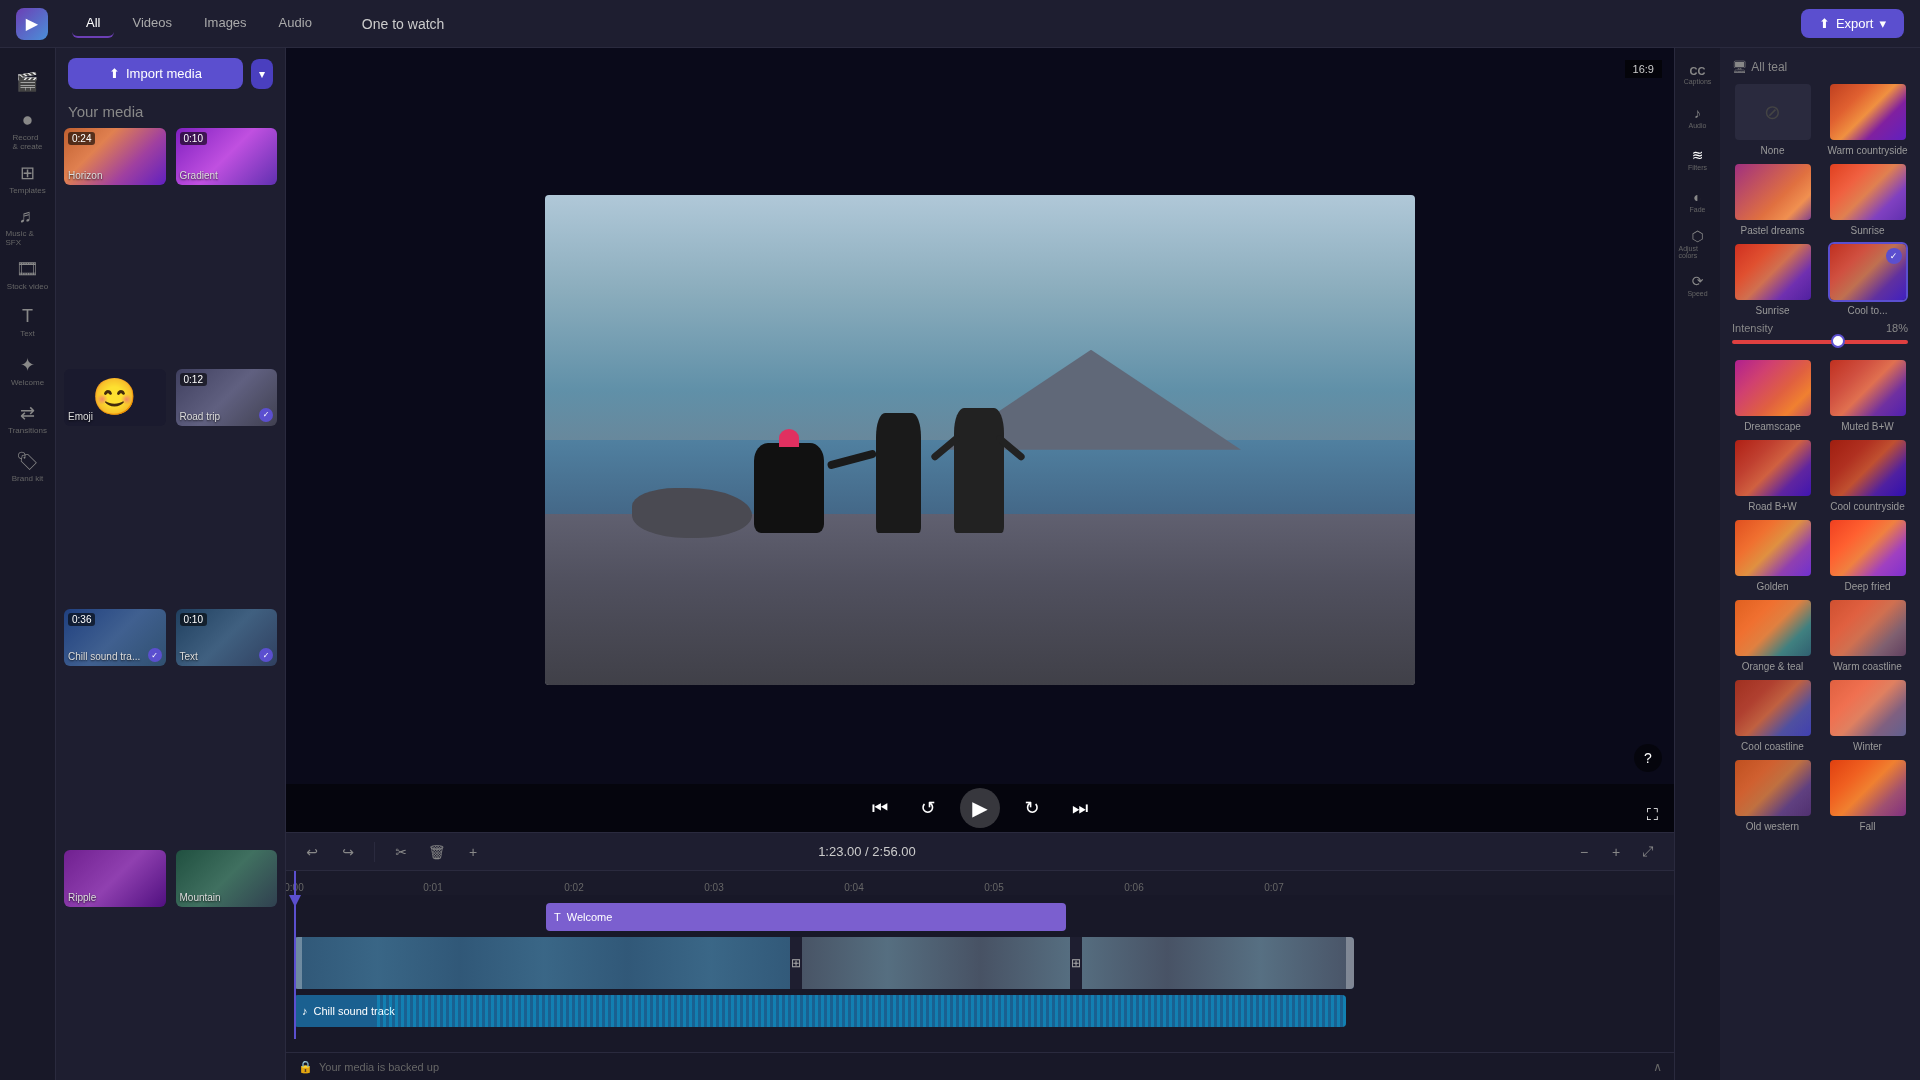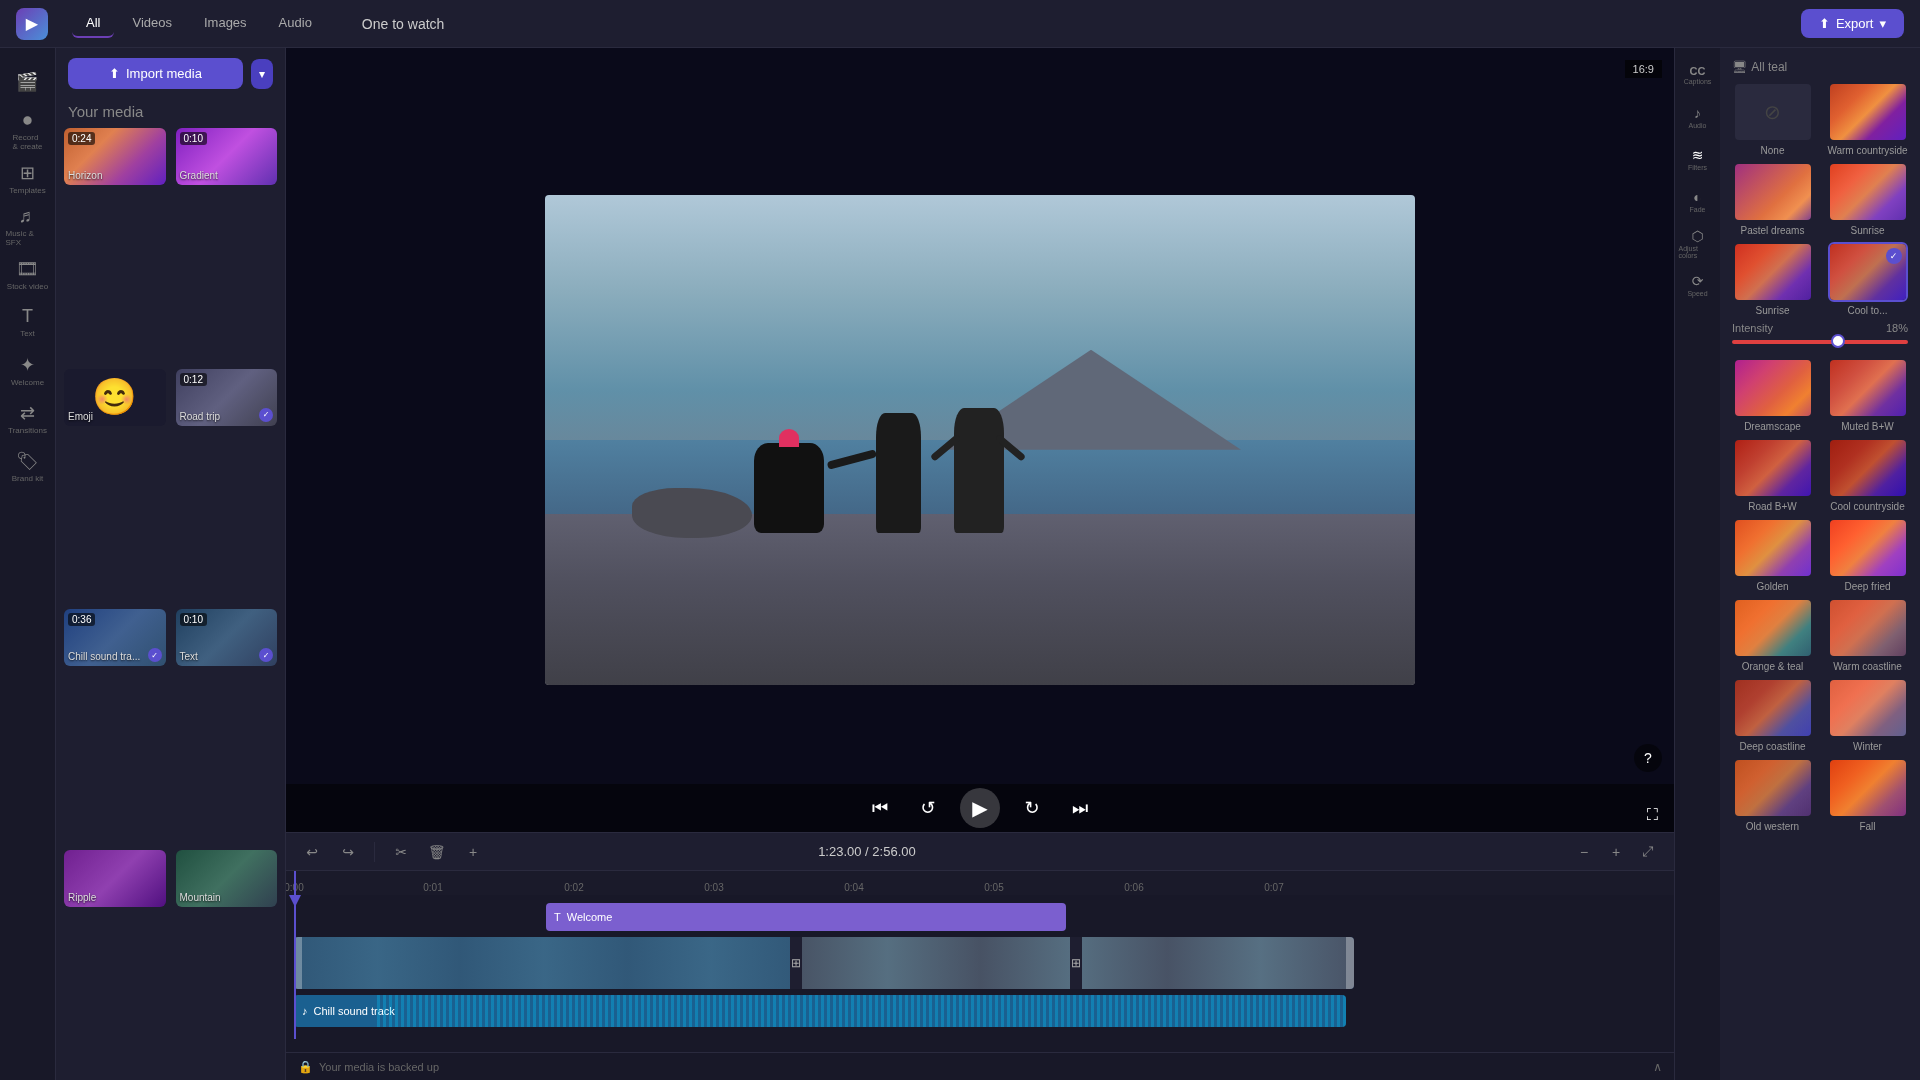--- a/index.html
+++ b/index.html
@@ -1061,21 +1061,21 @@
           <div class="filter-thumb">
             <div class="filter-thumb-inner f-warm-coastline"></div>
           </div>
           <span class="filter-label">Warm coastline</span>
         </div>
 
         <div class="filter-item">
           <div class="filter-thumb">
             <div class="filter-thumb-inner f-cool-coastline"></div>
           </div>
-          <span class="filter-label">Deep coastline</span>
+          <span class="filter-label">Cool coastline</span>
         </div>
 
         <div class="filter-item">
           <div class="filter-thumb">
             <div class="filter-thumb-inner f-winter"></div>
           </div>
           <span class="filter-label">Winter</span>
         </div>
 
         <div class="filter-item">

